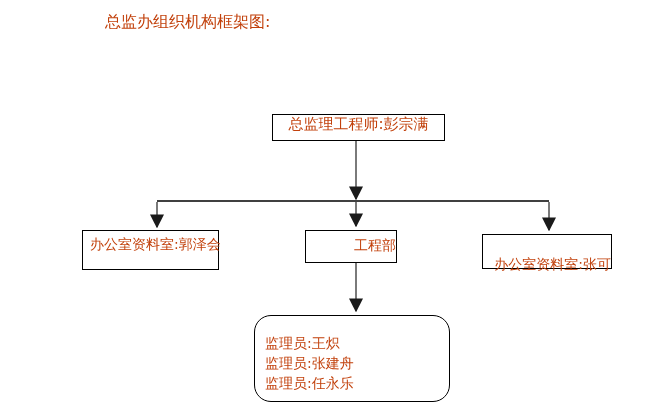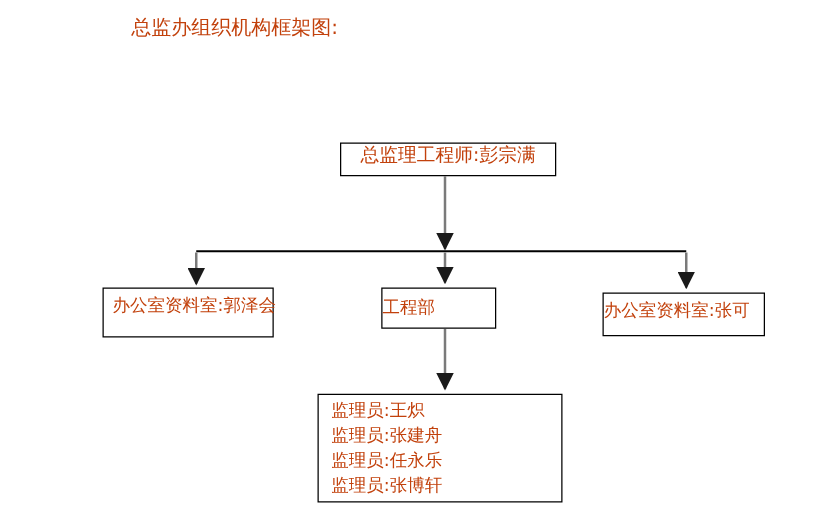--- a/index.html
+++ b/index.html
@@ -42,32 +42,33 @@
   }
   .box-contract {
     left: 70px; top: 230px;
     width: 137px; height: 40px;
     padding: 5px 0 0 7px;
   }
   .box-engineering {
     left: 293px; top: 230px;
     width: 92px; height: 33px;
     padding-top: 6px;
-    text-align: left;
+    text-align: right;
   }
   .box-office {
     left: 470px; top: 234px;
     width: 130px; height: 35px;
-    padding-top: 5px;
-    text-align: left;
+    padding-top: 21px;
+    text-align: right;
   }
   .box-supervisors {
     left: 242px; top: 315px;
     width: 196px; height: 87px;
-    padding: 3px 0 0 10px;
+    padding: 17px 0 0 10px;
+    border-radius: 17px;
   }
   .box-supervisors .sup-line {
     line-height: 20px;
   }
 </style>
 </head>
 <body>
 
 <div class="page">
 
@@ -100,16 +101,15 @@
   </div>
 
   <div class="org-box box-office">
     <span>办公室资料室:张可</span>
   </div>
 
   <div class="org-box box-supervisors">
     <div class="sup-line">监理员:王炽</div>
     <div class="sup-line">监理员:张建舟</div>
     <div class="sup-line">监理员:任永乐</div>
-    <div class="sup-line">监理员:张博轩</div>
   </div>
 
 </div>
 
 </body></html>

